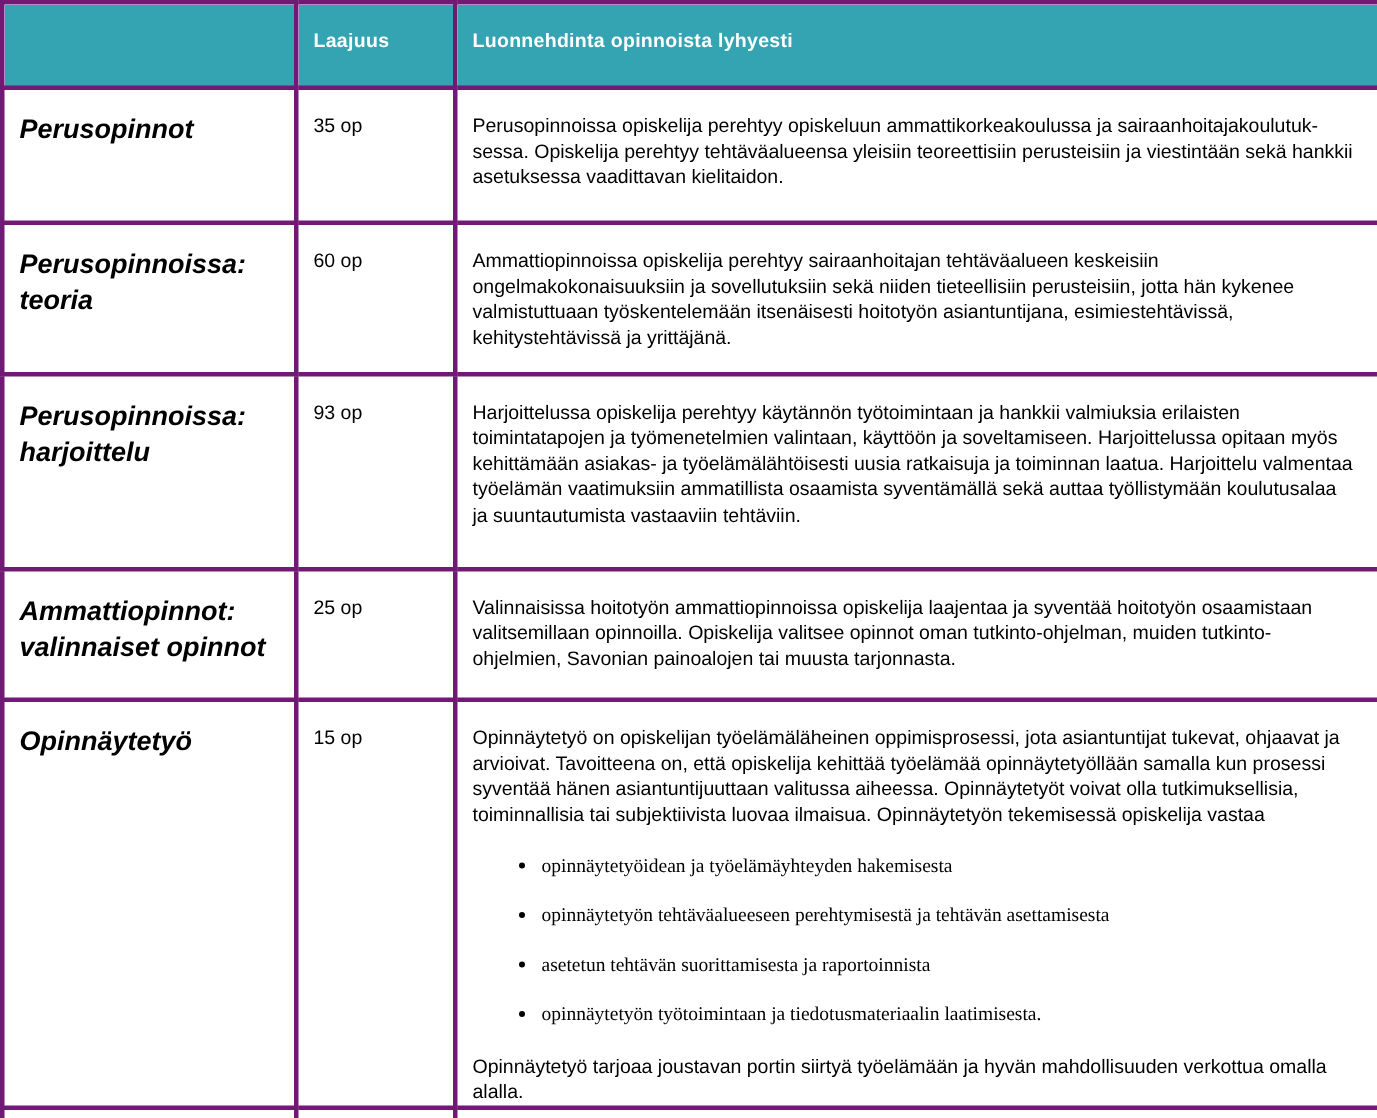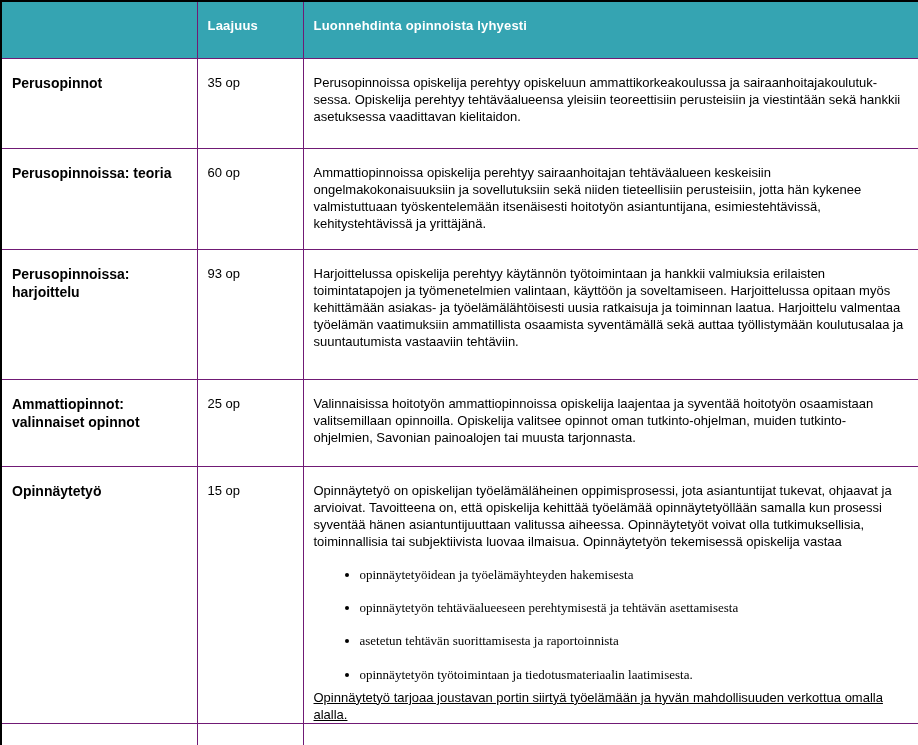--- a/index.html
+++ b/index.html
@@ -13,21 +13,21 @@
     width: 918px;
     border-collapse: collapse;
     table-layout: fixed;
     border: 2px solid #000000;
   }
   .curriculum-table col.c1 { width: 196px; }
   .curriculum-table col.c2 { width: 106px; }
   .curriculum-table col.c3 { width: 616px; }
   .curriculum-table th,
   .curriculum-table td {
-    border: 1px solid #701a75;
+    border: 3px solid #701a75;
     vertical-align: top;
     padding: 15px 14px 0 10px;
     font-size: 13px;
     line-height: 1.32;
     overflow: hidden;
   }
   thead th {
     background: #35a4b2;
     color: #ffffff;
     text-align: left;
@@ -39,29 +39,30 @@
   }
   thead tr { height: 57px; }
   tr.row-perusopinnot   { height: 90px;  }
   tr.row-teoria         { height: 101px; }
   tr.row-harjoittelu    { height: 130px; }
   tr.row-valinnaiset    { height: 87px;  }
   tr.row-opinnaytetyo   { height: 222px; }
   tr.row-yhteensa       { height: 56px;  }
   td.label-cell {
     font-weight: bold;
-    font-size: 14px;
+    font-size: 18px;
+    font-style: italic;
   }
   tr.row-yhteensa td {
     vertical-align: middle;
     padding-top: 6px;
     padding-bottom: 6px;
   }
   td p { margin: 0; }
-  td p.closing { margin-top: 6px; text-decoration: underline; }
+  td p.closing { margin-top: 18px; }
   td ul {
     margin: 16px 0 0 0;
     padding-left: 46px;
   }
   td ul li {
     list-style-type: disc;
     margin: 16px 0 2px 0;
     font-family: Liberation Serif, serif;
   }
 </style>

